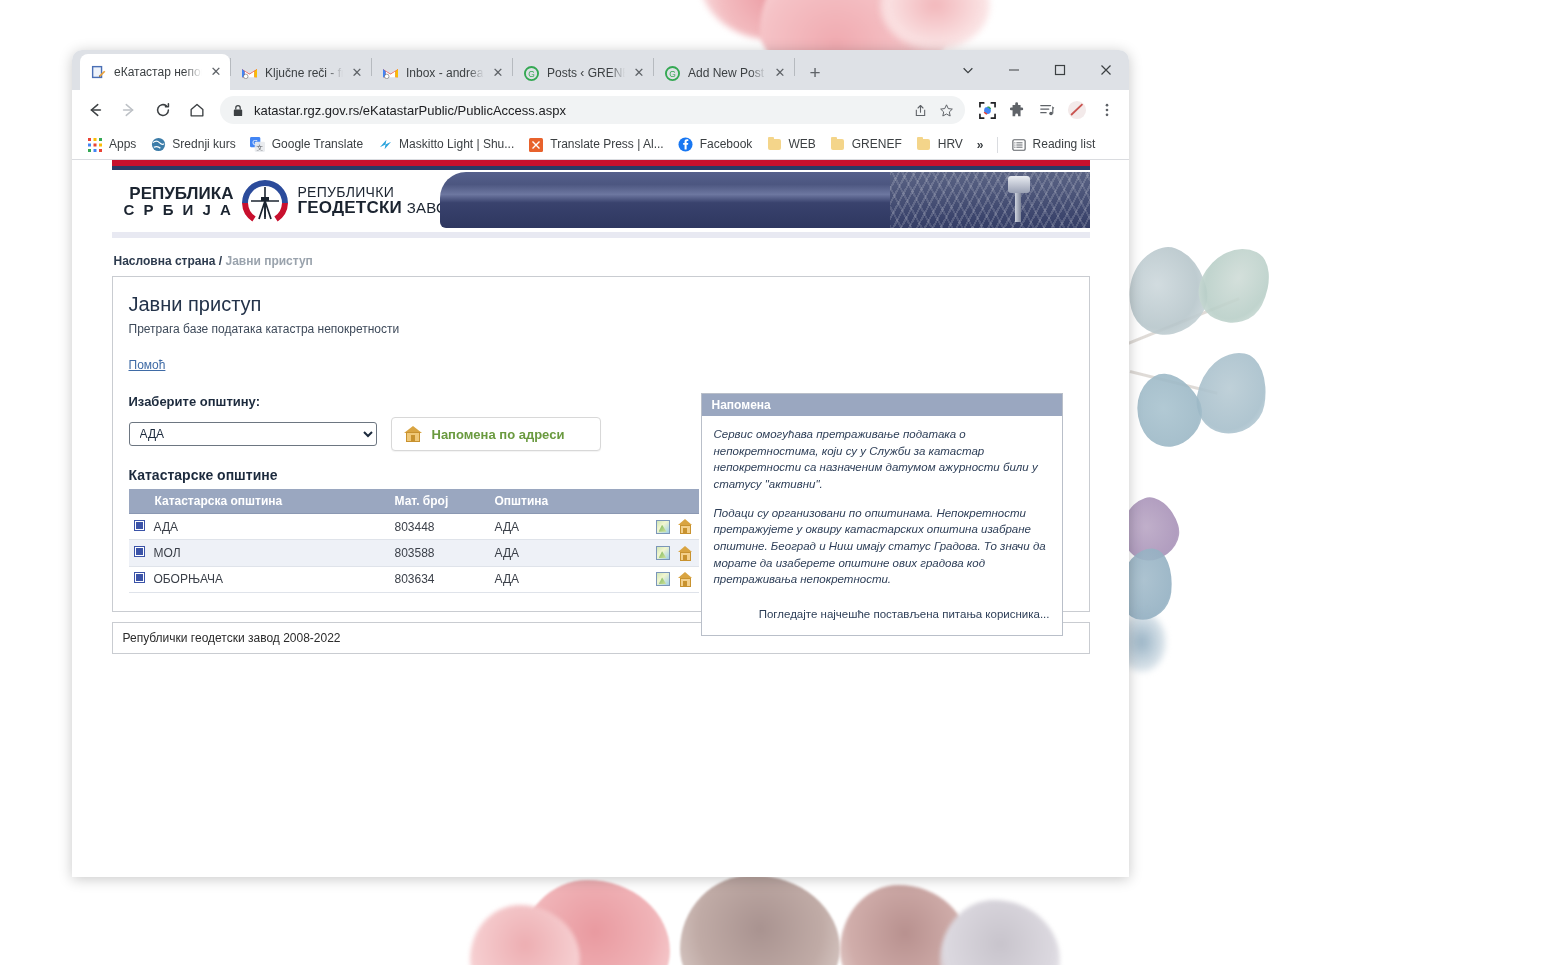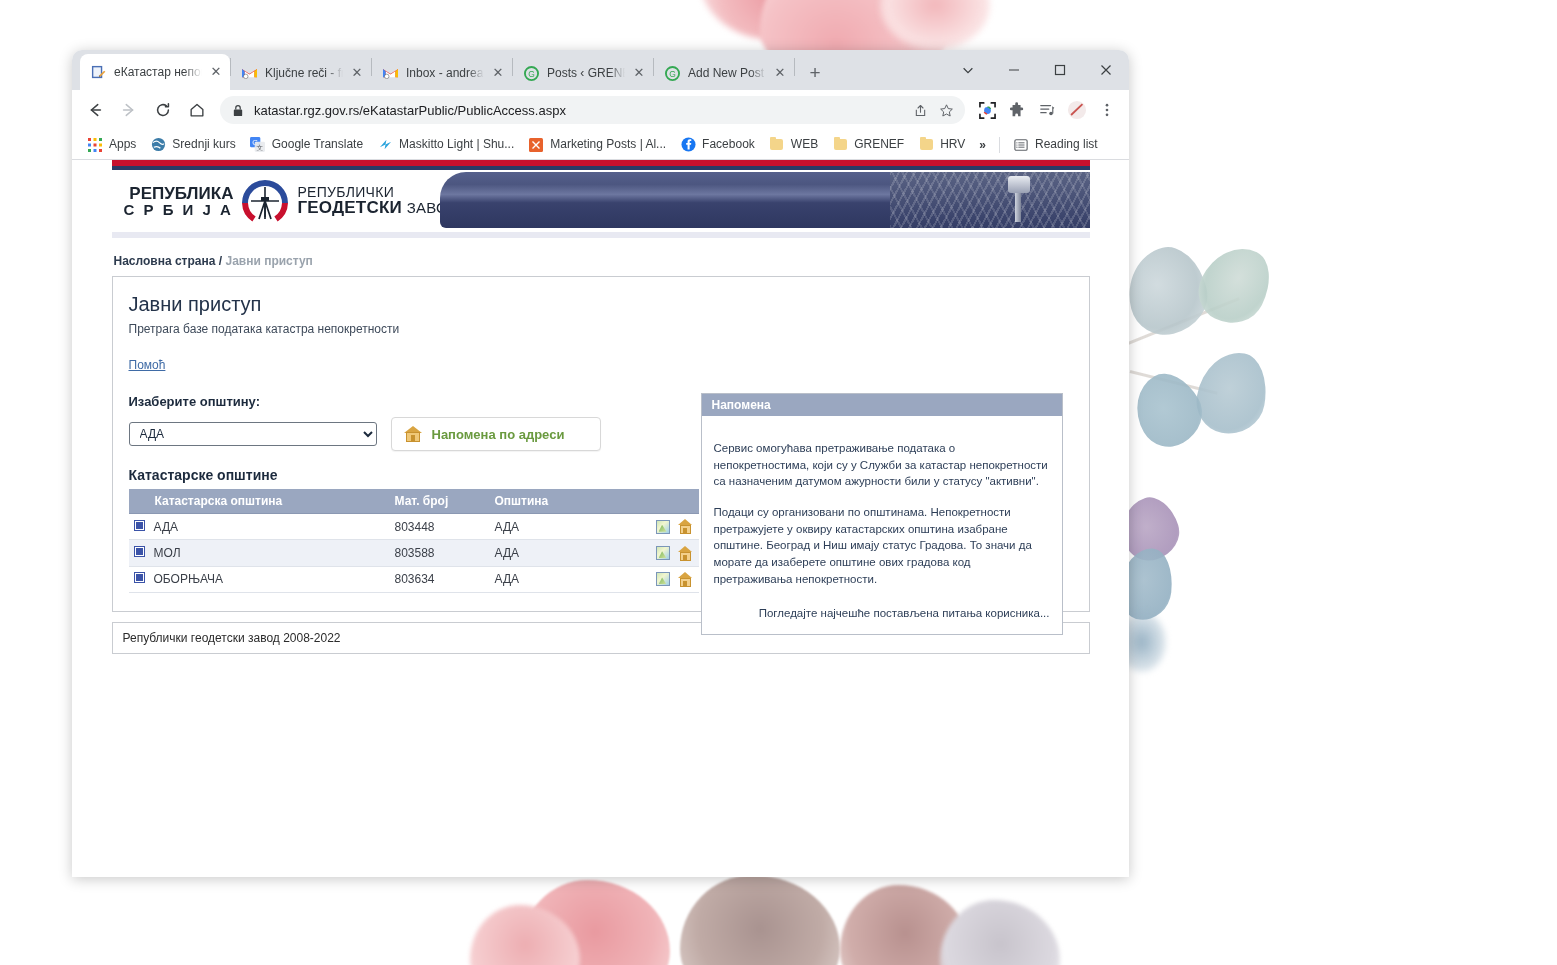--- a/index.html
+++ b/index.html
@@ -388,21 +388,21 @@
   }
   .notebox .nhead {
     background: #9aa7c0; color:#fff;
     font-size: 12px; font-weight: bold;
     padding: 4px 10px;
   }
   .notebox .nbody {
     padding: 10px 12px 12px 12px;
     font-size: 11.5px; color: #2d3e57; line-height: 1.45;
   }
-  .notebox .nbody p { margin: 14px 0 12px 0; }
+  .notebox .nbody p { margin: 0 0 12px 0; font-style: italic; }
   .notebox .nfaq {
     text-align: right; font-size: 11.5px; color:#2d3e57;
     margin-top: 18px;
   }
 
   .footer {
     border: 1px solid #c9ccd1;
     border-top: 1px solid #c9ccd1;
     margin-top: 10px;
     padding: 8px 10px;
@@ -665,21 +665,21 @@
         </span>
         <span class="bmlbl">Maskitto Light | Shu...</span>
       </div>
       <div class="bm">
         <span class="bmico">
           <svg width="14" height="14" viewBox="0 0 14 14">
               <rect x="0" y="0" width="14" height="14" rx="1.5" fill="#e8622c"></rect>
               <path d="M3.5 3.5 L7 7 L3.5 10.5 M10.5 3.5 L7 7 L10.5 10.5" stroke="#fff" stroke-width="1.4" fill="none"></path>
             </svg>
         </span>
-        <span class="bmlbl">Marketing Posts | Al...</span>
+        <span class="bmlbl">Translate Press | Al...</span>
       </div>
       <div class="bm">
         <span class="bmico">
           <svg width="15" height="15" viewBox="0 0 16 16">
               <circle cx="8" cy="8" r="7.5" fill="#1877f2"></circle>
               <path d="M9.2 8.3 h1.5 l.25 -1.9 H9.2 V5.2 c0 -.55 .2 -.9 1 -.9 h.8 V2.6 c-.2 -.03 -.8 -.1 -1.5 -.1 -1.5 0 -2.5 .9 -2.5 2.5 v1.4 H5.5 v1.9 h1.5 v4.9 h2.2 z" fill="#fff"></path>
             </svg>
         </span>
         <span class="bmlbl">Facebook</span>
       </div>

